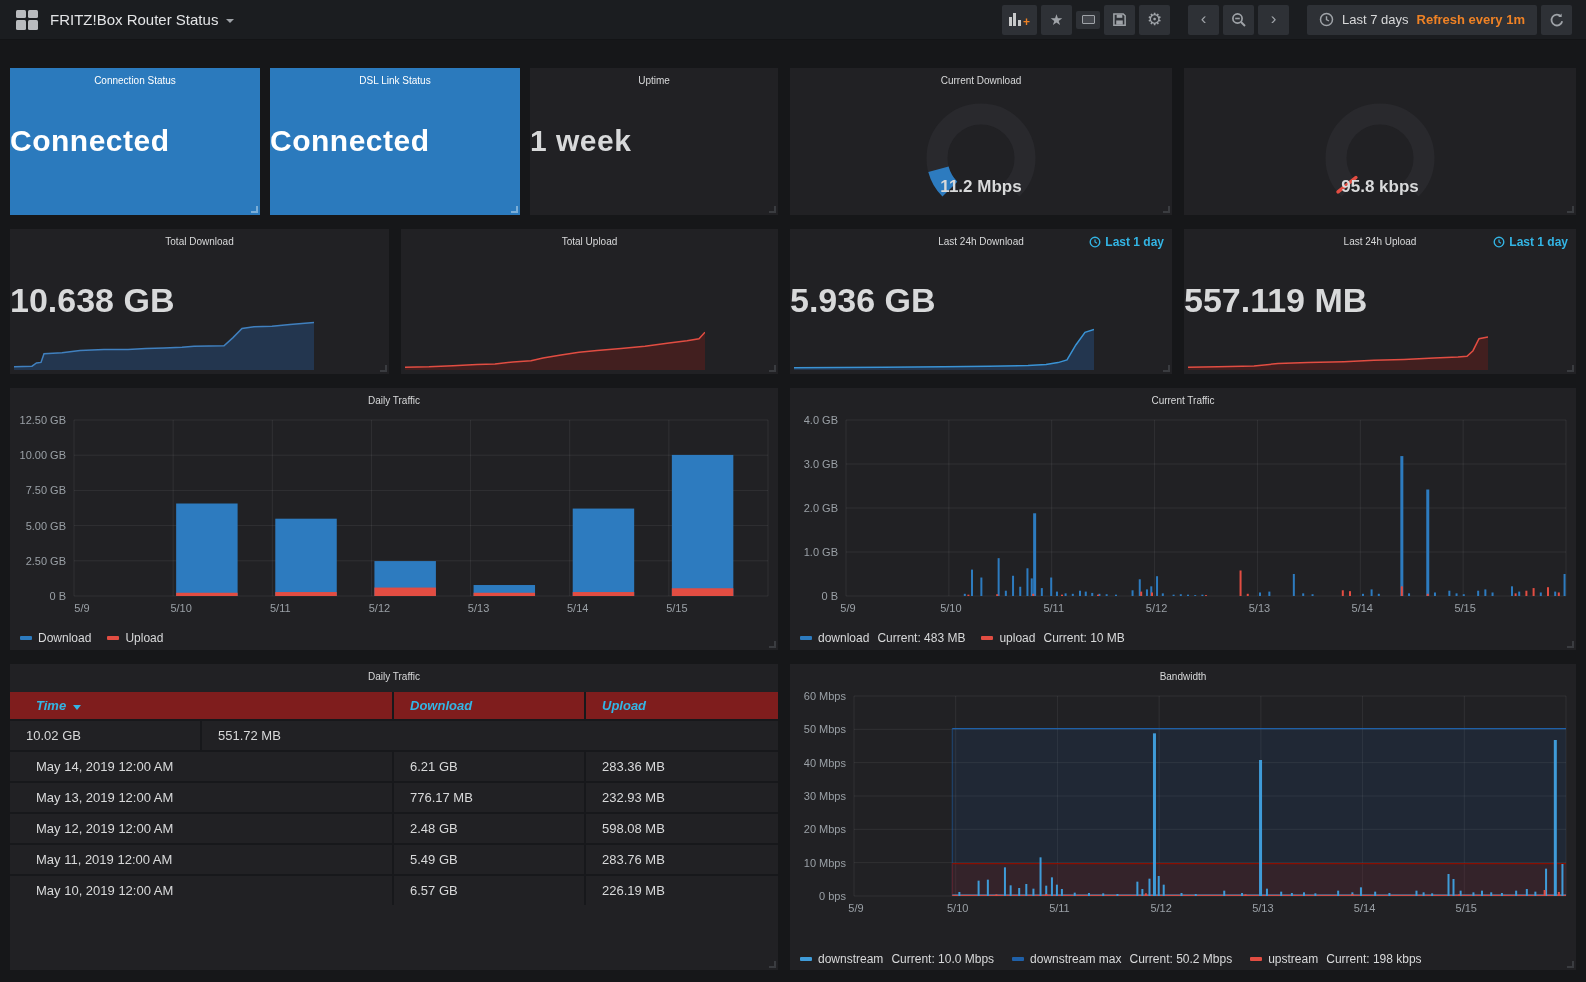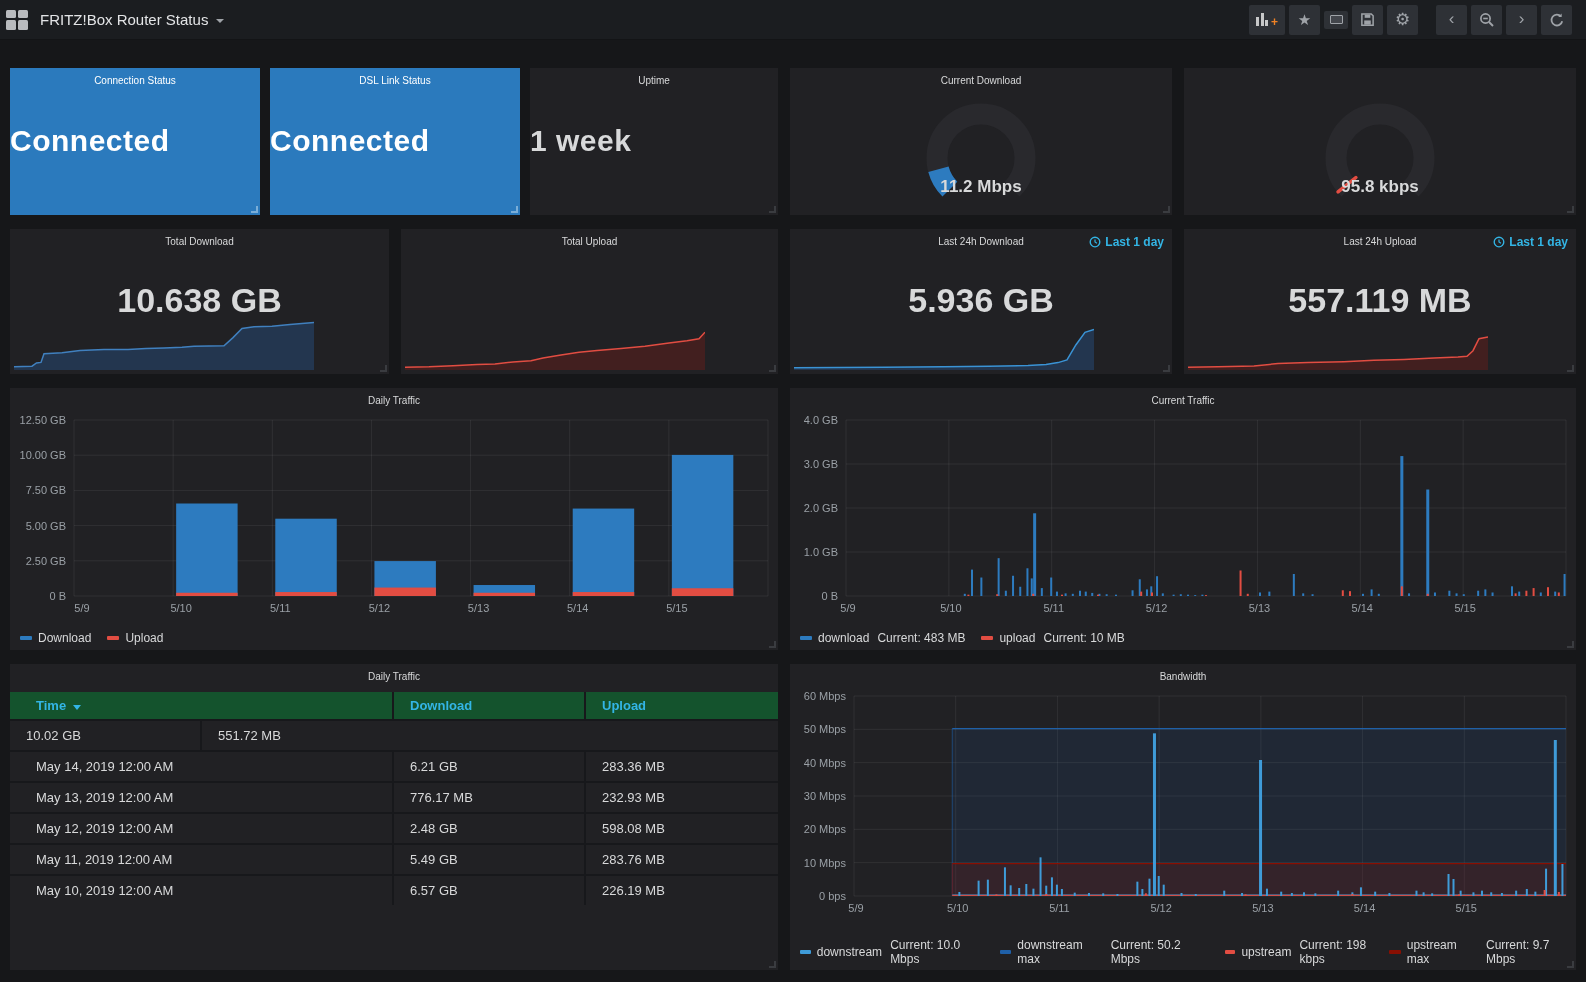--- a/index.html
+++ b/index.html
@@ -1,21 +1,21 @@
 <!DOCTYPE html>
 <html><head>
 <meta charset="utf-8">
 <style>
   * { box-sizing: border-box; margin: 0; padding: 0; }
   html,body { width:1586px; height:982px; background:#161719; overflow:hidden;
     font-family:"Liberation Sans", sans-serif; }
 
   
   .navbar { height:40px; background:#1b1d20; border-bottom:1px solid #131416;
-    display:flex; align-items:center; justify-content:space-between; padding:0 14px 0 6px; }
+    display:flex; align-items:center; justify-content:space-between; padding:0 14px 0 16px; }
   .nav-left { display:flex; align-items:center; gap:12px; }
   .logo { display:grid; grid-template-columns:10px 10px; grid-template-rows:8px 10px; gap:2px; cursor:pointer; }
   .logo i { background:#b9bbbe; border-radius:1.5px; }
   .dash-title { display:flex; align-items:center; gap:8px; cursor:pointer; }
   .dash-title .t { color:#e3e4e6; font-size:15px; }
   .caret { width:0;height:0;border-left:4px solid transparent;border-right:4px solid transparent;
     border-top:4px solid #9fa3a8; margin-top:2px; }
   .nav-right { display:flex; align-items:center; }
   .nbtn { height:30px; min-width:31px; background:#2e3136; border-radius:2px; border:none;
     display:flex; align-items:center; justify-content:center; margin-left:4px;
@@ -42,21 +42,21 @@
     border-right:2px solid #45484d; border-bottom:2px solid #45484d; opacity:.7; cursor:nwse-resize; }
   .panel.blue .rsz { border-color:#9cc4e4; }
 
   .h147{height:147px}.h145{height:145px}.h262{height:262px}.h306{height:306px}
   .w250{width:250px}.w248{width:248px}.w382{width:382px}.w392{width:392px}
   .w379{width:379px}.w377{width:377px}.w768{width:768px}.w786{width:786px}
   .mr10{margin-right:10px}.mr12{margin-right:12px}
 
   .bigval { text-align:left; font-size:30px; font-weight:700; color:#ffffff; margin-top:30px; letter-spacing:.5px; }
   .bigval.grey { color:#d8d9da; }
-  .statval { position:relative; z-index:2; text-align:center; font-size:34px; font-weight:700; color:#d8d9da; margin-top:26px; }
+  .statval { position:relative; z-index:2; font-size:34px; font-weight:700; color:#d8d9da; margin-top:26px; }
 
   .spark { position:absolute; left:4px; right:4px; bottom:4px; height:54px; z-index:1; }
   .spark.short { height:46px; }
 
   .timeshift { position:absolute; top:6px; right:8px; display:flex; align-items:center; gap:4px;
     color:#33b5e5; font-size:12px; font-weight:600;text-align:right; }
 
   .gauge-host { position:absolute; top:26px; left:0; right:0; bottom:0; display:flex; justify-content:center; }
   .gauge-value { position:absolute; left:0; right:0; bottom:18px; text-align:center;
     font-size:17px; font-weight:700; color:#d8d9da; }
@@ -67,21 +67,21 @@
     font-size:12px; color:#d8d9da; }
   .legend2 { position:absolute; left:10px; bottom:4px; display:flex; flex-direction:row; gap:4px;
     font-size:12px; color:#d8d9da; }
   .lrow { display:flex; gap:18px; align-items:center; }
   .litem { display:flex; align-items:center; gap:6px; cursor:pointer; }
   .sw { width:12px; height:4px; border-radius:1px; display:inline-block; }
   .cur { margin-left:2px; }
 
   
   .gtable { margin-top:2px; font-size:13px; color:#d8d9da; }
-  .thead { display:flex; height:27px; line-height:27px; background:#14532d; font-weight:700; color:#33b5e5; }
+  .thead { display:flex; height:27px; line-height:27px; background:#7f1d1d; font-weight:700; color:#33b5e5;font-style:italic; }
   .trow { display:flex; height:31px; line-height:29px; border-top:2px solid #17181b; }
   .c1 { width:50%; padding-left:26px; border-right:2px solid #17181b; }
   .c2 { width:25%; padding-left:16px; border-right:2px solid #17181b; }
   .c3 { width:25%; padding-left:16px; }
   .thead .c1, .thead .c2, .thead .c3 { cursor:pointer; }
   .sortcaret { display:inline-block; width:0; height:0; border-left:4px solid transparent;
     border-right:4px solid transparent; border-top:5px solid #33b5e5; margin-left:7px; }
 
   svg text { font-family:"Liberation Sans", sans-serif; }
 </style>
@@ -134,20 +134,28 @@
       <svg width="16" height="16" viewBox="0 0 16 16">
         <circle cx="6.5" cy="6.5" r="4.6" fill="none" stroke="#9fa3a8" stroke-width="1.7"></circle>
         <line x1="4.2" y1="6.5" x2="8.8" y2="6.5" stroke="#9fa3a8" stroke-width="1.6"></line>
         <line x1="10" y1="10" x2="14" y2="14" stroke="#9fa3a8" stroke-width="1.9"></line>
       </svg>
     </button>
     <button class="nbtn chev">
       <span>›</span>
     </button>
 
+    <button class="nbtn grp timebtn">
+      <svg width="15" height="15" viewBox="0 0 16 16">
+        <circle cx="8" cy="8" r="6.4" fill="none" stroke="#9fa3a8" stroke-width="1.6"></circle>
+        <path d="M8 4.5V8l2.6 1.6" fill="none" stroke="#9fa3a8" stroke-width="1.5"></path>
+      </svg>
+      <span>Last 7 days</span>
+      <span class="orange">Refresh every 1m</span>
+    </button>
     <button class="nbtn">
       <svg width="16" height="16" viewBox="0 0 16 16">
         <path d="M13.2 9.2A5.4 5.4 0 1 1 12 4.5" fill="none" stroke="#9fa3a8" stroke-width="1.8"></path>
         <path d="M12.6 1.6v3.5H9.1z" fill="#9fa3a8"></path>
       </svg>
     </button>
   </div>
 </nav>
 
 <div class="dash">
@@ -576,24 +584,17 @@
             <i class="sw" style="background: rgb(31, 96, 168);"></i>
             <span>downstream max</span>
             <span class="cur">Current: 50.2 Mbps</span>
           </span>
           <span class="litem">
             <i class="sw" style="background: rgb(226, 77, 66);"></i>
             <span>upstream</span>
             <span class="cur">Current: 198 kbps</span>
           </span>
         </div>
-        <div class="lrow">
-          <span class="litem">
-            <i class="sw" style="background: rgb(137, 15, 2);"></i>
-            <span>upstream max</span>
-            <span class="cur">Current: 9.7 Mbps</span>
-          </span>
-        </div>
       </div>
       <span class="rsz"></span>
     </section>
   </div>
 </div>
 
 </body></html>

